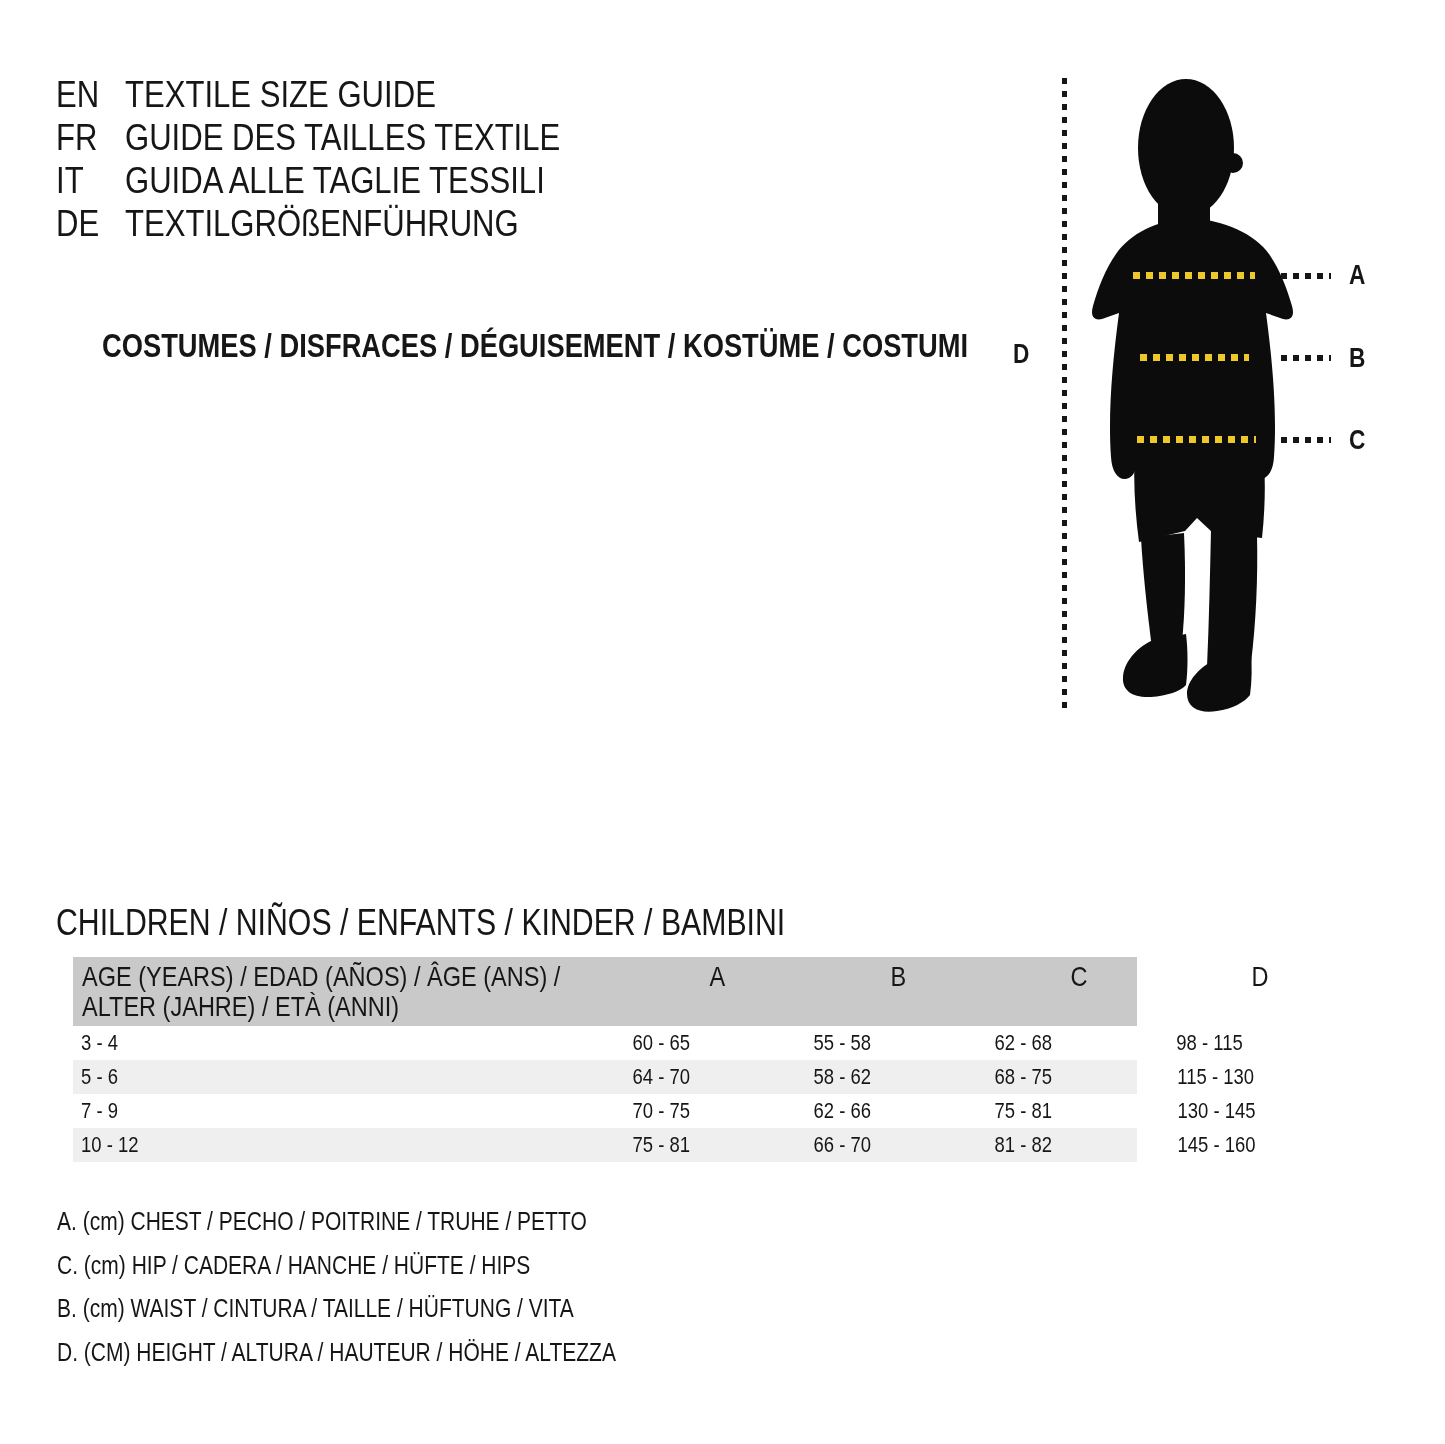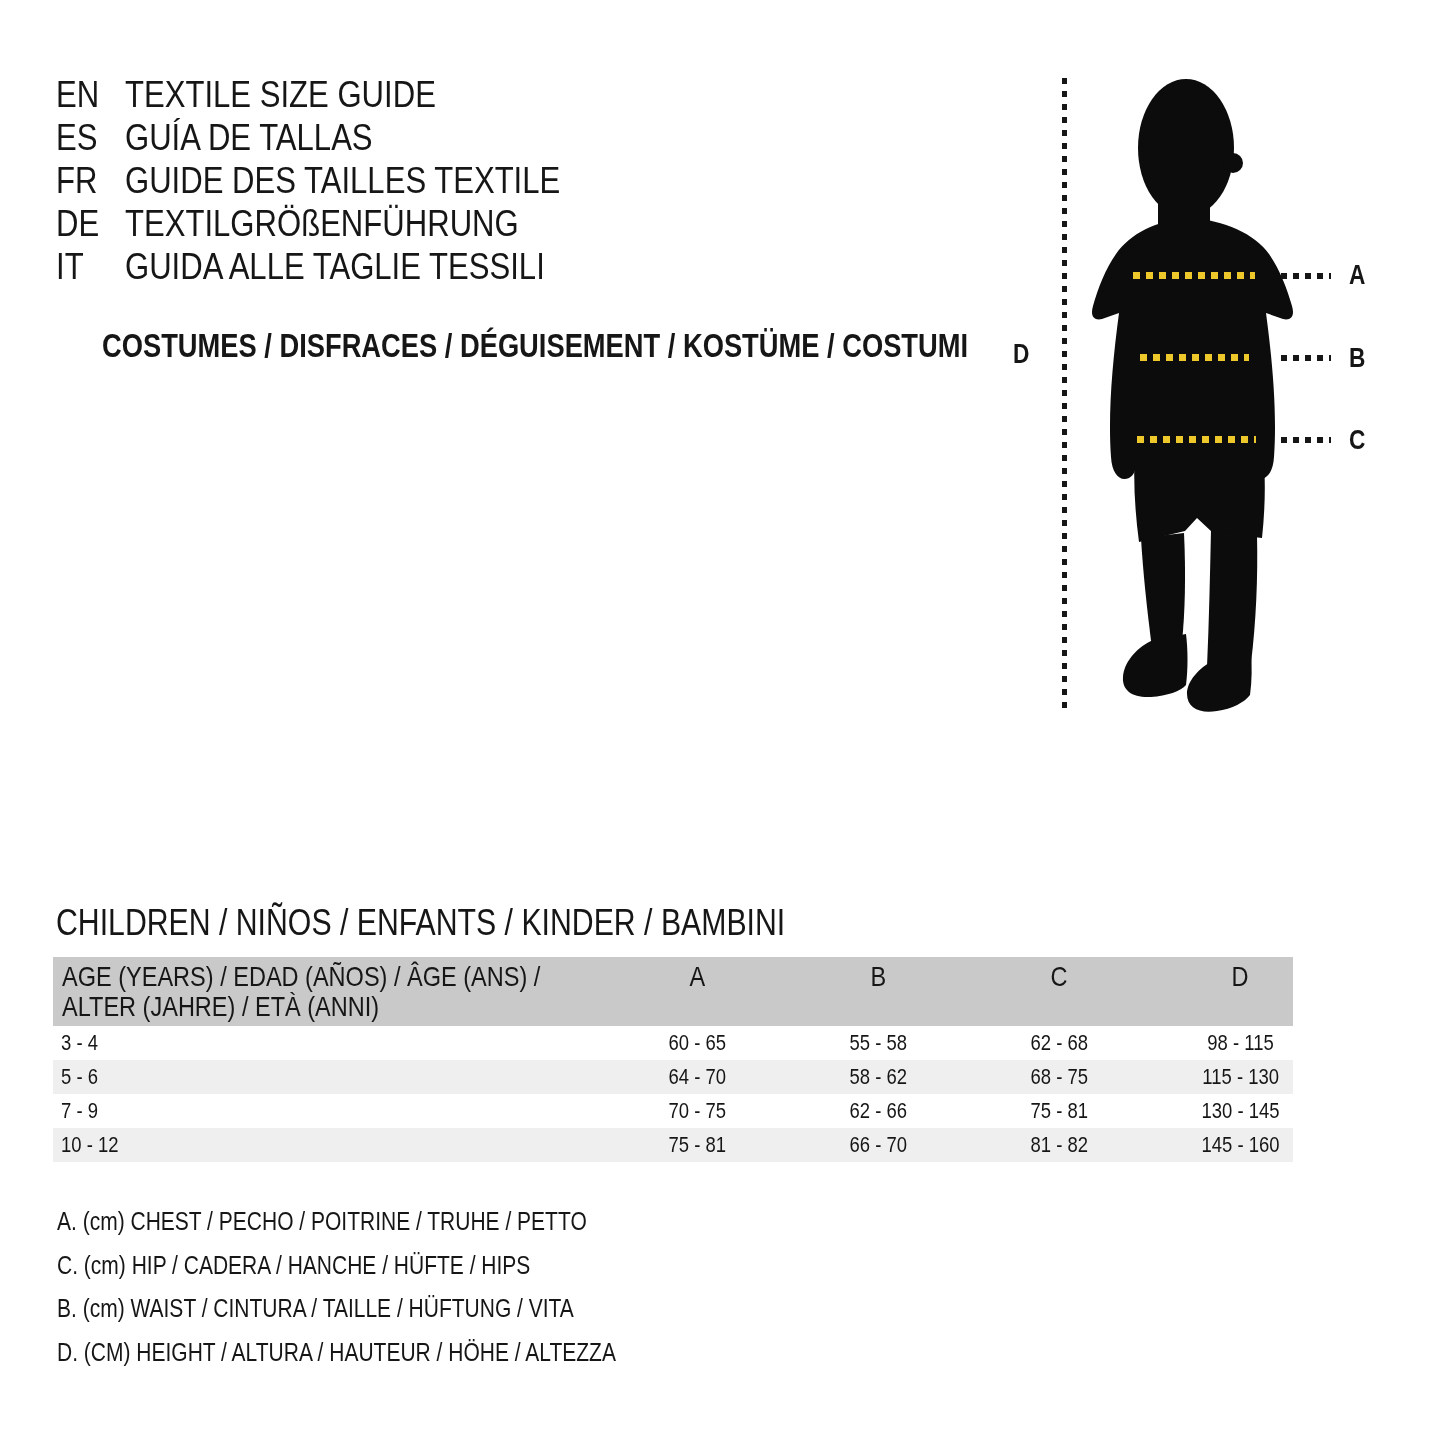--- a/index.html
+++ b/index.html
@@ -42,57 +42,53 @@
   .l-c { left:1349px; top:427px; }
   .l-d { left:1013px; top:341px; }
 
   
   .section-title { left:56px; top:905px; font-size:36px; line-height:36px; font-weight:500; }
 
   
   .size-table { left:53px; top:957px; width:1337px; }
   .thead, .trow {
     display:grid; grid-template-columns:554px 181px 181px 181px 181px;
-    width:1240px; box-sizing:border-box; padding-right:59px;
+    width:1064px; box-sizing:border-box; padding-right:59px;margin-left:20px;
   }
   .thead { background:var(--header_bg,#c9c9c9); padding-top:5px; padding-bottom:5px;
            font-size:28px; line-height:29.5px; font-weight:500; }
   .th-age { padding-left:9px; }
   .th-col { text-align:center; }
   .trow { height:34px; align-items:center; font-size:22px; font-weight:500; }
   .trow.alt { background:var(--row_alt,#efefef);text-decoration:underline; }
   .td-age { padding-left:8px; }
-  .td { text-align:center; }
+  .td { }
 
   
   .legend { left:57px; top:1200px; font-size:25px; line-height:43.5px; font-weight:400; }
 </style>
 </head>
 <body>
 
 <div class="abs lang-list">
   <div class="lang-row">
     <span class="lang-code"><span class="cond">EN</span></span>
     <span class="cond">TEXTILE SIZE GUIDE</span>
   </div>
   <div class="lang-row">
-    <span class="lang-code"><span class="cond">ES</span></span>
-    <span class="cond">GUÍA DE TALLAS</span>
-  </div>
-  <div class="lang-row">
     <span class="lang-code"><span class="cond">FR</span></span>
     <span class="cond">GUIDE DES TAILLES TEXTILE</span>
   </div>
   <div class="lang-row">
+    <span class="lang-code"><span class="cond">IT</span></span>
+    <span class="cond">GUIDA ALLE TAGLIE TESSILI</span>
+  </div>
+  <div class="lang-row">
     <span class="lang-code"><span class="cond">DE</span></span>
     <span class="cond">TEXTILGRÖßENFÜHRUNG</span>
-  </div>
-  <div class="lang-row">
-    <span class="lang-code"><span class="cond">IT</span></span>
-    <span class="cond">GUIDA ALLE TAGLIE TESSILI</span>
   </div>
 </div>
 
 <div class="abs category">
   <span class="cond">COSTUMES / DISFRACES / DÉGUISEMENT / KOSTÜME / COSTUMI</span>
 </div>
 
 <svg class="abs fig-svg" viewBox="0 0 260 670" xmlns="http://www.w3.org/2000/svg">
   <ellipse cx="146" cy="88" rx="48" ry="69"></ellipse>
   <circle cx="193" cy="103" r="10"></circle>

